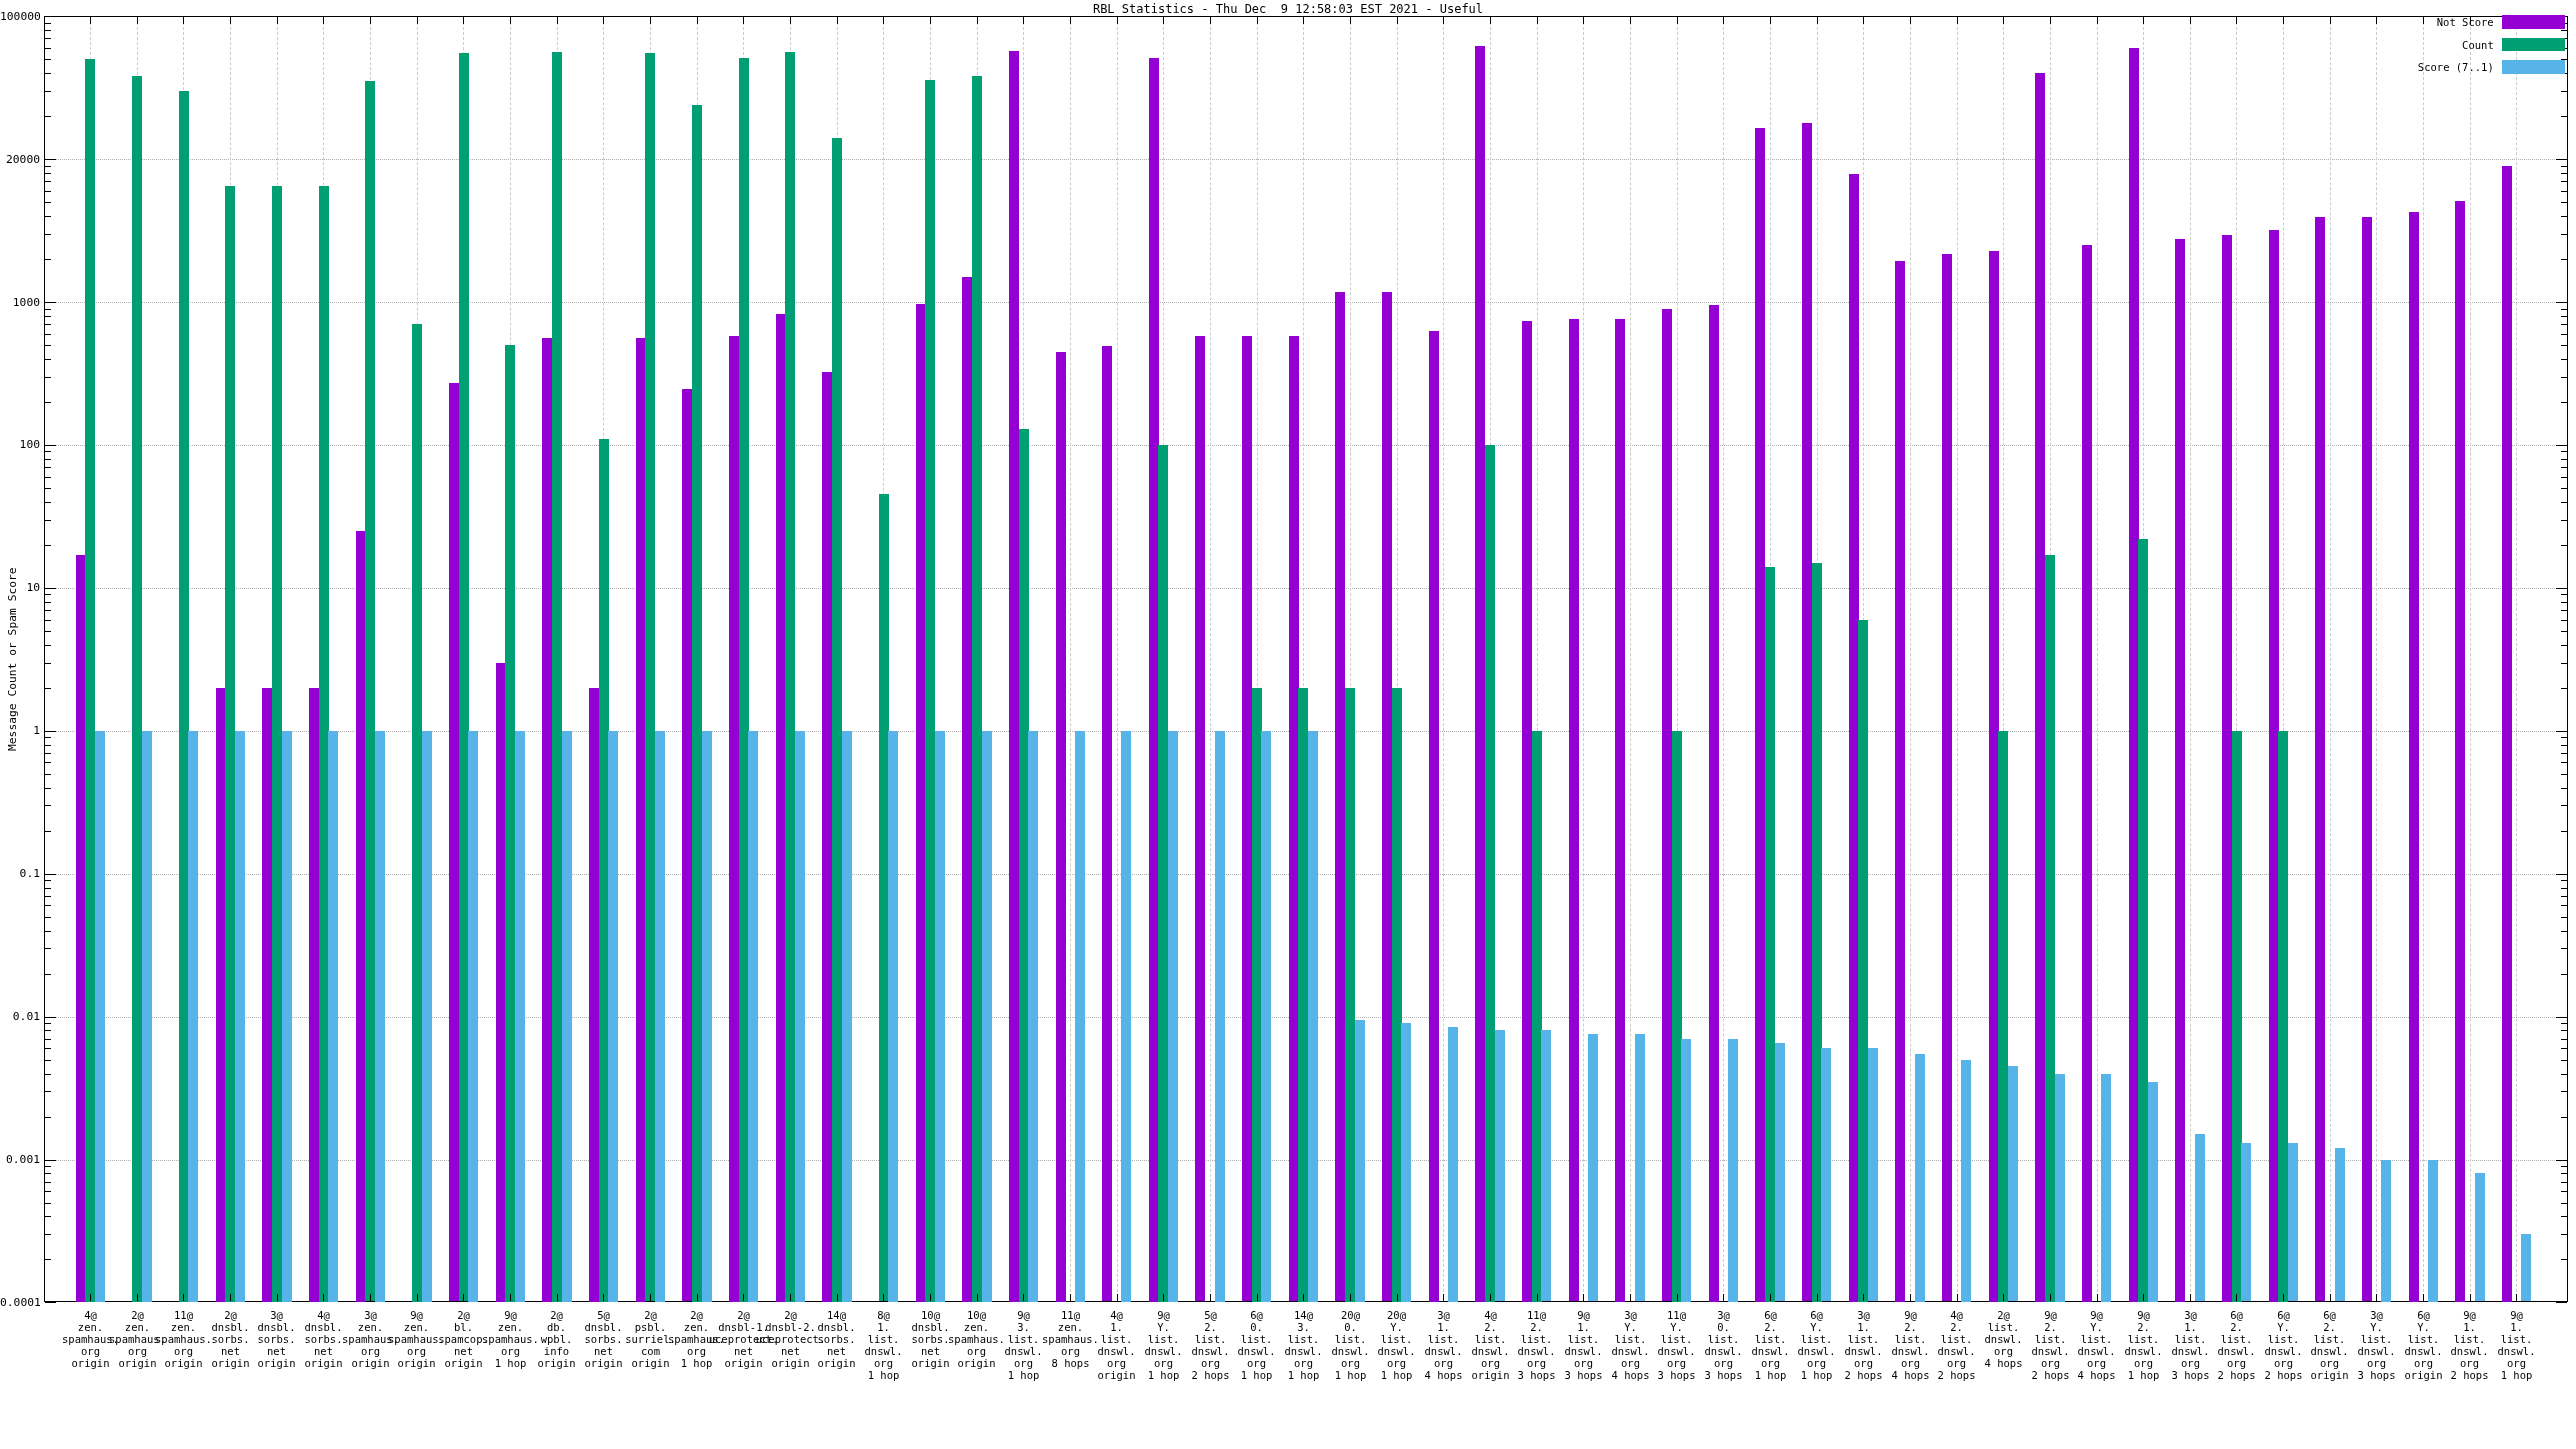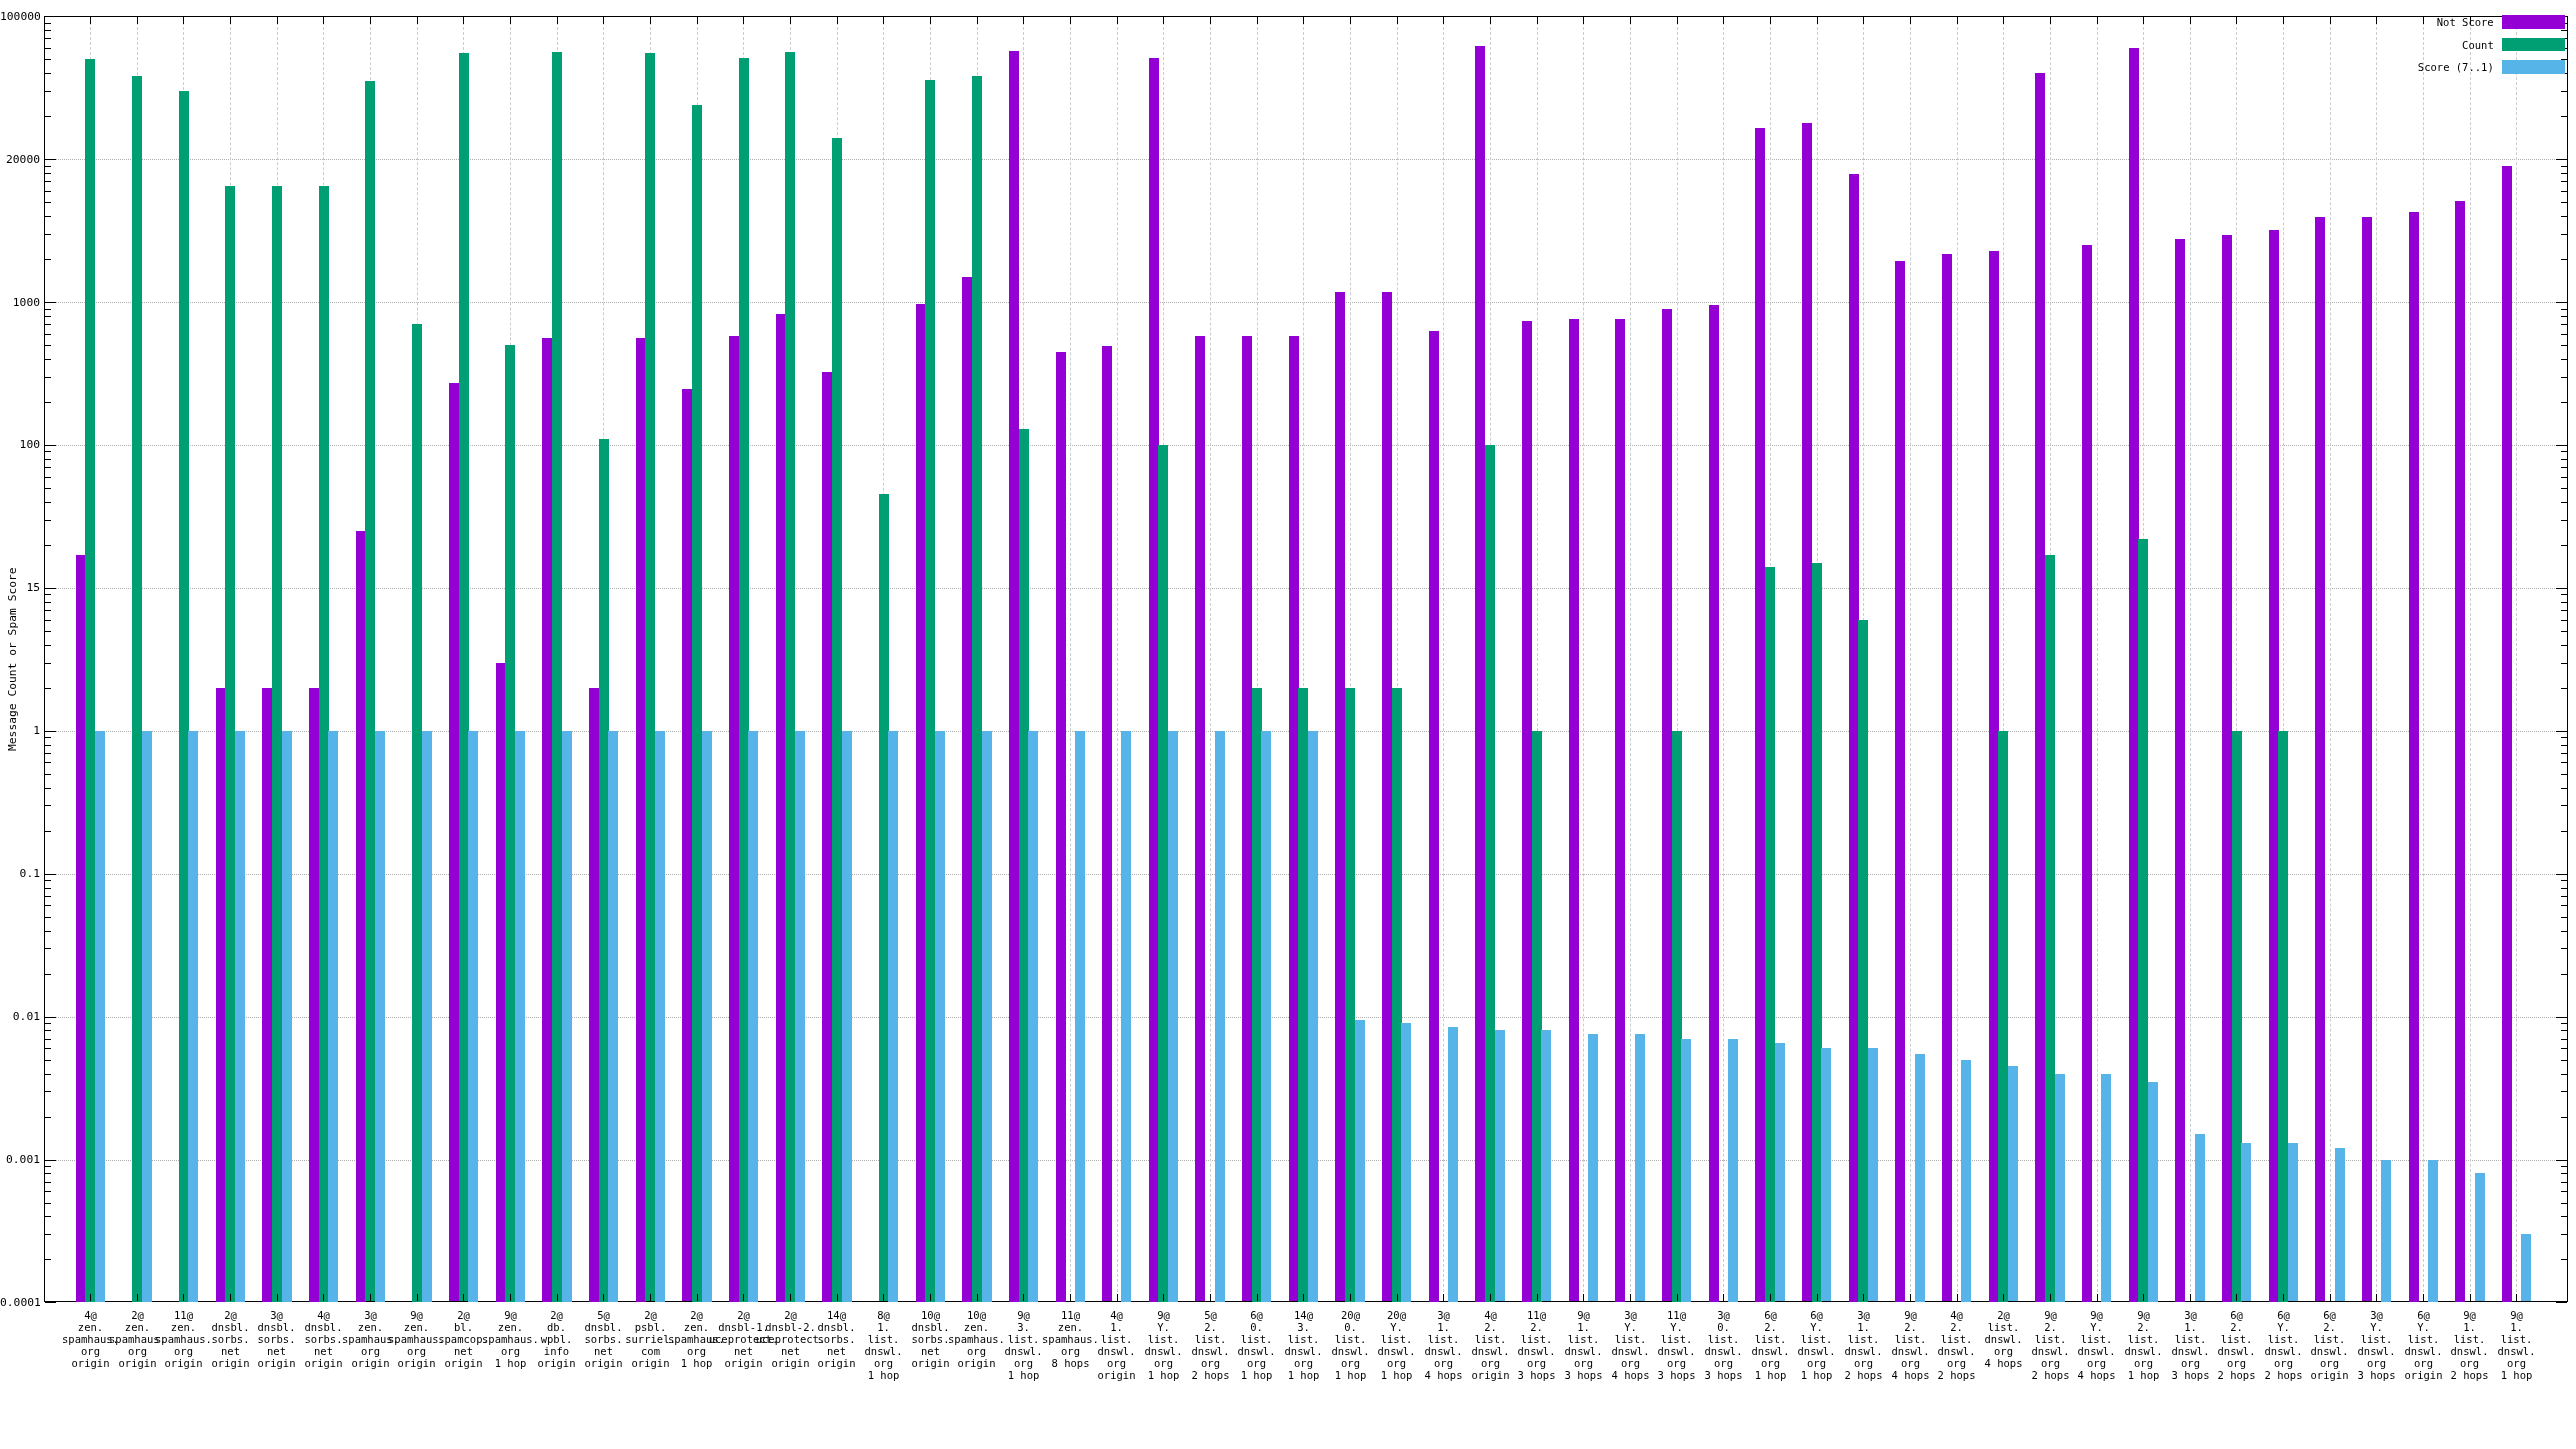--- a/index.html
+++ b/index.html
@@ -21,20 +21,21 @@
   .tick{position:absolute;background:#000;}
   #legend{position:absolute;top:14.5px;right:11.3px;text-align:right;}
   .legend-row{display:flex;align-items:center;justify-content:flex-end;height:15.3px;margin-bottom:7.2px;}
   .legend-label{font-size:10.5px;margin-right:8px;white-space:pre;}
   .legend-swatch{width:63px;height:13.7px;display:inline-block;}
 </style>
 </head>
 <body>
 
 <div id="chart">
+  <div id="title">RBL Statistics - Thu Dec  9 12:58:03 EST 2021 - Useful</div>
   <div id="ylabel">Message Count or Spam Score</div>
 
   <div id="grid-layer">
       <div class="h-grid" style="left: 45px; top: 159px; width: 2522px;"></div>
       <div class="h-grid" style="left: 45px; top: 302px; width: 2522px;"></div>
       <div class="h-grid" style="left: 45px; top: 445px; width: 2522px;"></div>
       <div class="h-grid" style="left: 45px; top: 588px; width: 2522px;"></div>
       <div class="h-grid" style="left: 45px; top: 731px; width: 2522px;"></div>
       <div class="h-grid" style="left: 45px; top: 874px; width: 2522px;"></div>
       <div class="h-grid" style="left: 45px; top: 1017px; width: 2522px;"></div>
@@ -505,21 +506,21 @@
       <div class="tick" style="left: 2470px; top: 17px; width: 0.8px; height: 7.2px;"></div>
       <div class="tick" style="left: 2470px; top: 1294px; width: 0.8px; height: 7.2px;"></div>
       <div class="tick" style="left: 2516px; top: 17px; width: 0.8px; height: 7.2px;"></div>
       <div class="tick" style="left: 2516px; top: 1294px; width: 0.8px; height: 7.2px;"></div>
     </div>
   <div id="label-layer">
       <div class="ytick-label" style="left: 0px; top: 9.7px;">100000</div>
       <div class="ytick-label" style="left: 0px; top: 153px;">20000</div>
       <div class="ytick-label" style="left: 0px; top: 296px;">1000</div>
       <div class="ytick-label" style="left: 0px; top: 438px;">100</div>
-      <div class="ytick-label" style="left: 0px; top: 581px;">15</div>
+      <div class="ytick-label" style="left: 0px; top: 581px;">10</div>
       <div class="ytick-label" style="left: 0px; top: 724px;">1</div>
       <div class="ytick-label" style="left: 0px; top: 867px;">0.1</div>
       <div class="ytick-label" style="left: 0px; top: 1010px;">0.01</div>
       <div class="ytick-label" style="left: 0px; top: 1153px;">0.001</div>
       <div class="ytick-label" style="left: 0px; top: 1296px;">0.0001</div>
       <div class="xgroup-label" style="left: 42px; top: 1309px; width: 97px;">4@
 zen.
 spamhaus.
 org
 origin</div>

